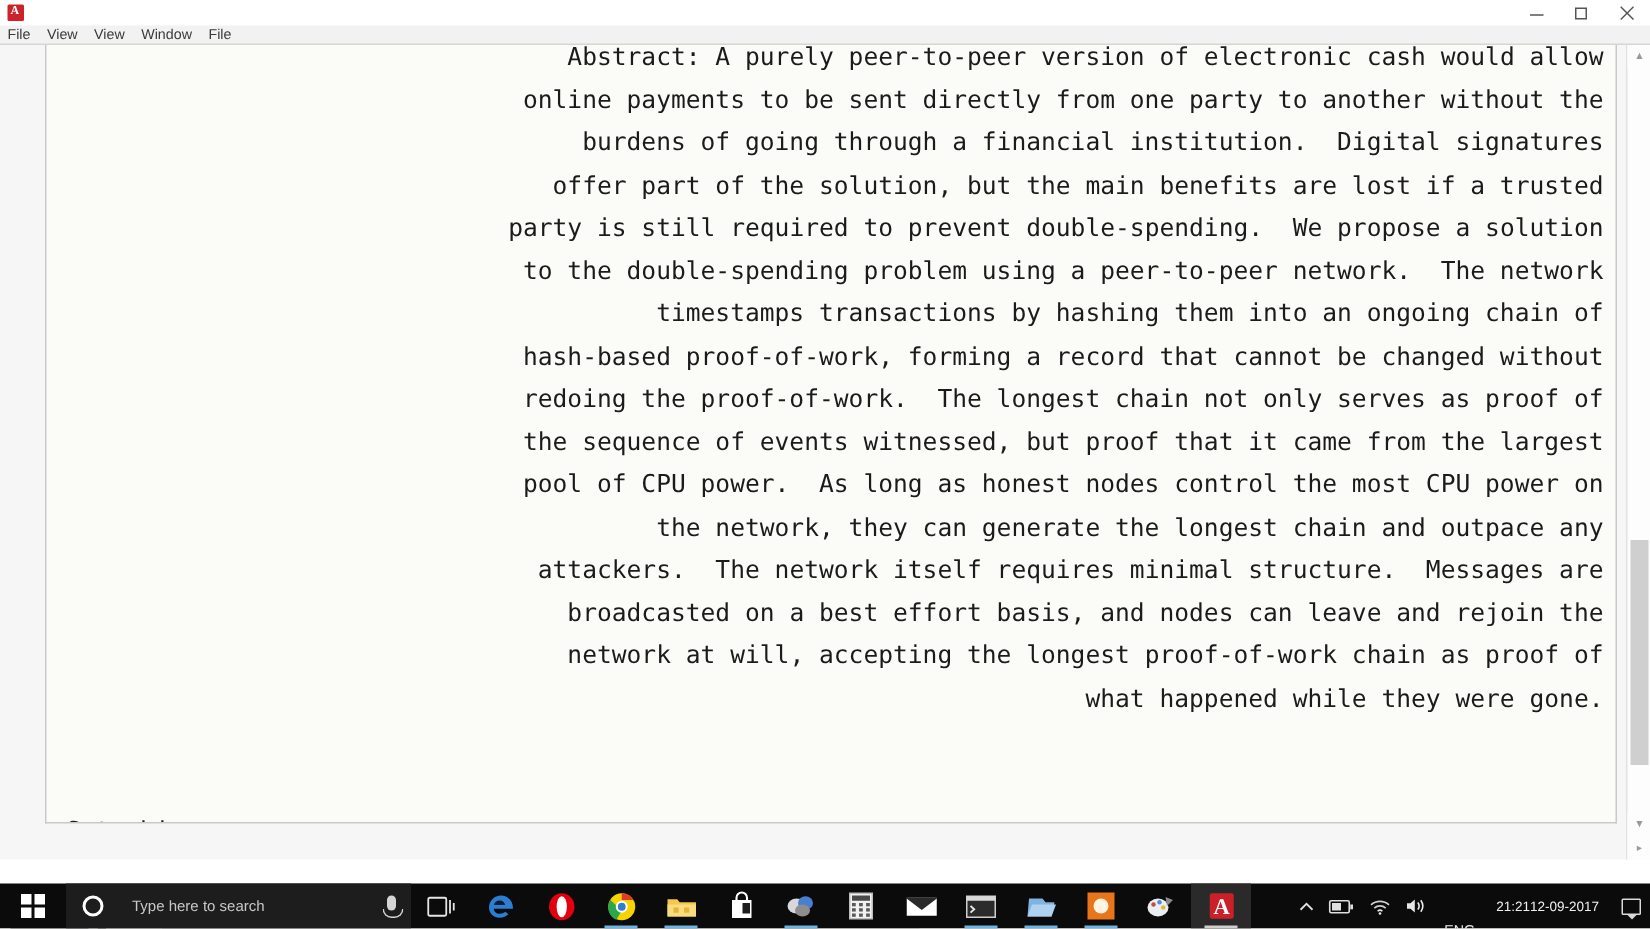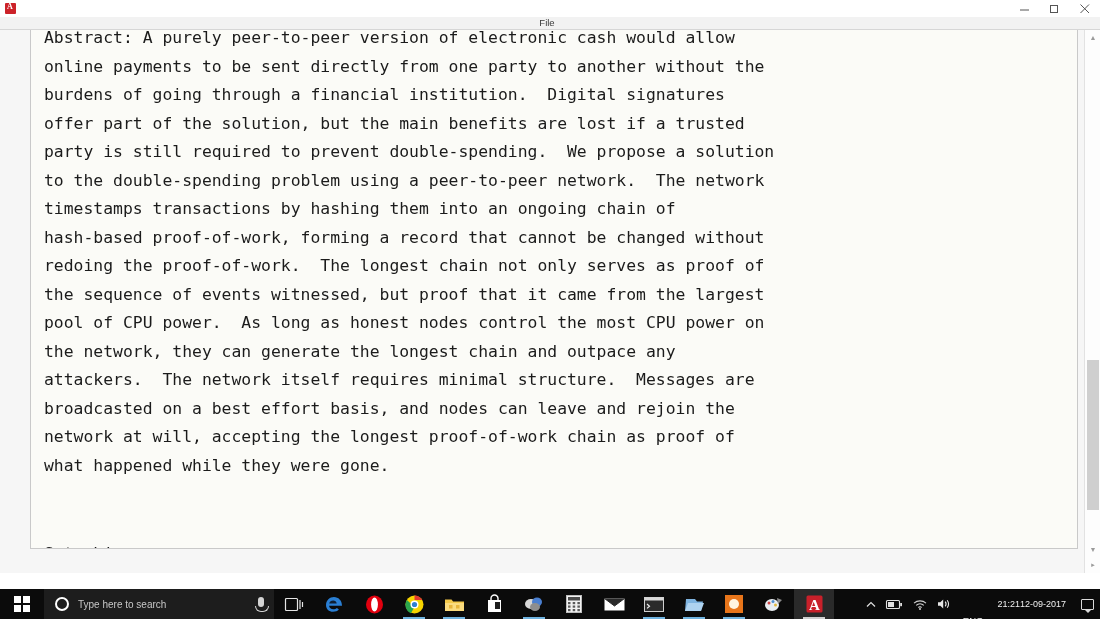--- a/index.html
+++ b/index.html
@@ -34,21 +34,20 @@
     width:30px; height:17px; display:flex; align-items:center; justify-content:center;
     color:#4a4a4a; font-size:10px; line-height:1; background:transparent;
   }
   .win-btn svg { display:block; }
 
   
   .menubar {
     position:absolute; left:0; top:17px; width:1100px; height:13px;
     background:#f2f2f2; display:flex; align-items:center; padding-left:5px;
     border-bottom:1px solid #d6d6d6;
-    flex-direction:column;
   }
   .menu-item {
     font-size:9.5px; color:#3a3a3a; margin-right:11px; white-space:nowrap;
     font-family:"Liberation Sans", sans-serif;
   }
 
   
   .viewer {
     position:absolute; left:0; top:30px; width:1100px; height:543px;
     background:#f6f6f6; overflow:hidden;
@@ -57,21 +56,21 @@
     position:absolute; left:30px; top:0px; width:1048px; height:519px;
     background:#fbfbf7;
     border-left:1px solid #c9c9c9; border-right:1px solid #c9c9c9;
     border-bottom:1px solid #c9c9c9;
     overflow:hidden;
   }
   .page-text {
     position:absolute; left:13px; top:-6px; width:1025px;
     font-family:"DejaVu Sans Mono", monospace;
     font-size:16.4px; line-height:28.5px; color:#1b1b1b;
-    white-space:pre; letter-spacing:0px;
+    white-space:pre; letter-spacing:0px;text-align:right;
   }
   .page-sig {
     font-family:"DejaVu Sans Mono", monospace;
     font-size:16.4px; line-height:28.5px; color:#1b1b1b; white-space:pre;
   }
 
   
   .vscroll {
     position:absolute; right:0; top:30px; width:16px; height:543px;
     background:#fdfdfd; border-left:1px solid #e2e2e2;
@@ -125,21 +124,21 @@
   .win-logo i { background:#ffffff; display:block; }
   .searchbox {
     width:230px; height:30px; background:#1d1d1d; display:flex; align-items:center;
     flex:0 0 auto; position:relative;
   }
   .cortana {
     width:14px; height:14px; border:2px solid #ffffff; border-radius:50%;
     margin-left:11px; flex:0 0 auto;
   }
   .search-ph {
-    font-size:10px; color:#c7c7c7; margin-left:9px; white-space:nowrap;
+    font-size:10px; color:#c7c7c7; margin-left:19px; white-space:nowrap;
     font-family:"Liberation Sans", sans-serif;
   }
   .mic {
     position:absolute; right:10px; top:8px; width:6px; height:10px;
     background:#d5d5d5; border-radius:3px;
   }
   .mic::after{
     content:""; position:absolute; left:-3px; top:9px; width:12px; height:5px;
     border:1.5px solid #d5d5d5; border-top:none; border-radius:0 0 7px 7px;
   }

